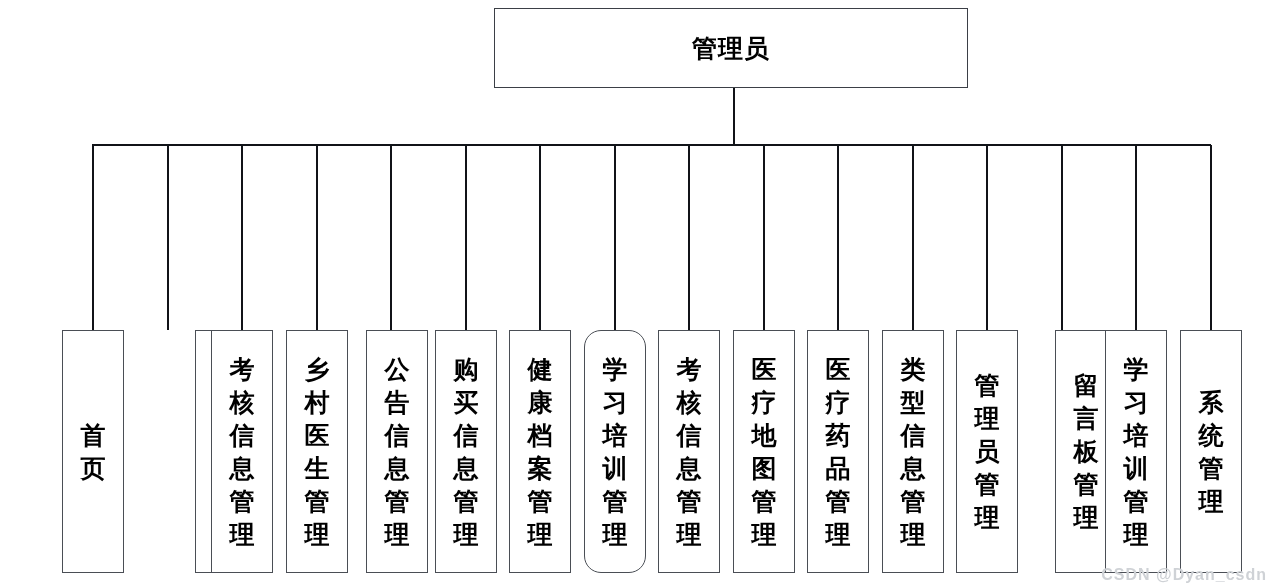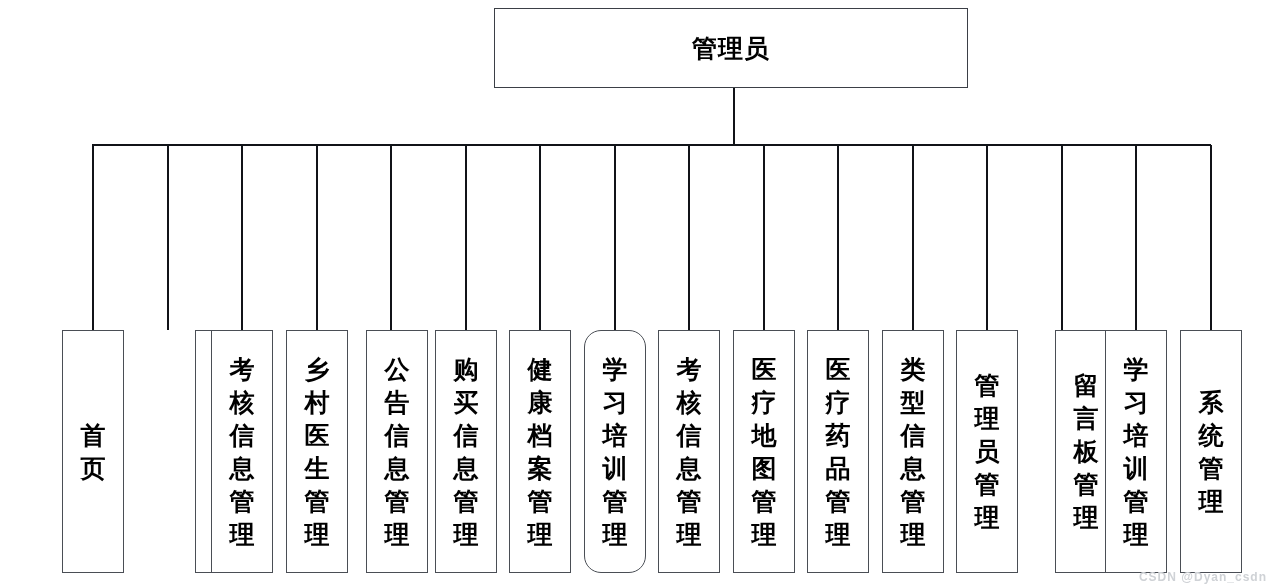--- a/index.html
+++ b/index.html
@@ -73,21 +73,21 @@
     width: 34px;
     word-break: break-all;
     white-space: normal;
   }
 
   
   .watermark {
     position: absolute;
     right: 8px;
     bottom: 3px;
-    font-size: 12px;
+    font-size: 16px;
     color: #cfd2d6;
     letter-spacing: 1px;
     user-select: none;
     white-space: nowrap;
   }
 </style>
 </head>
 <body>
 
 <div id="canvas">

